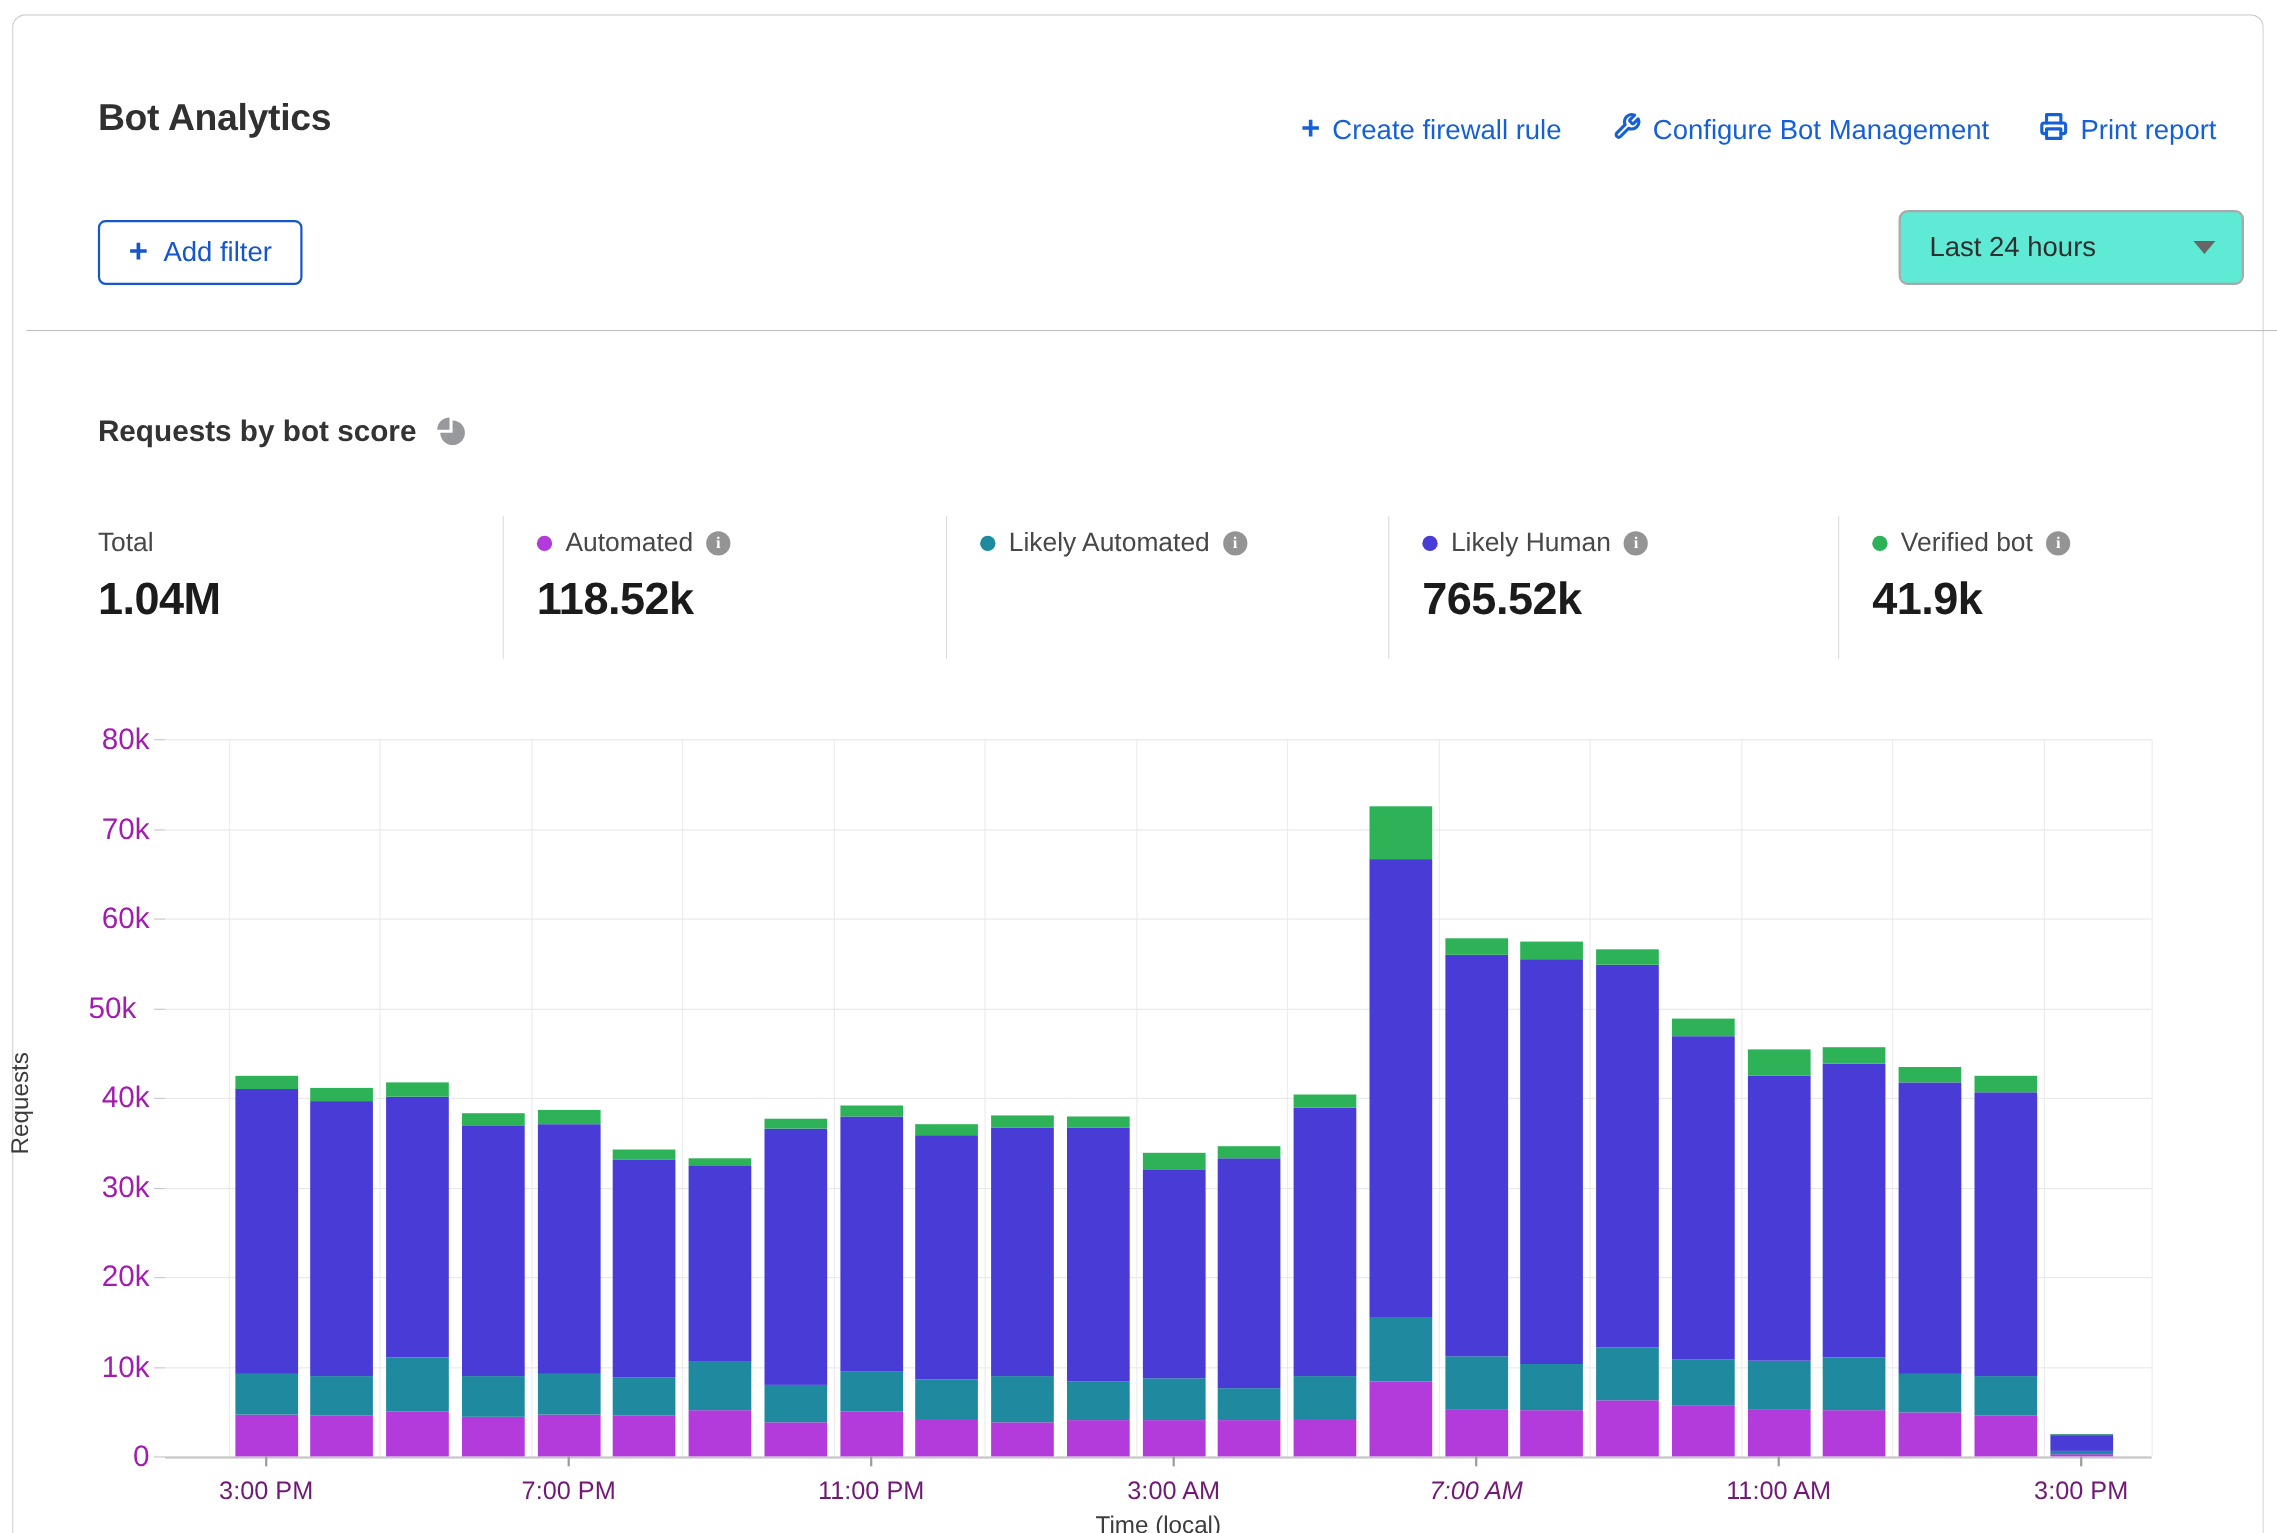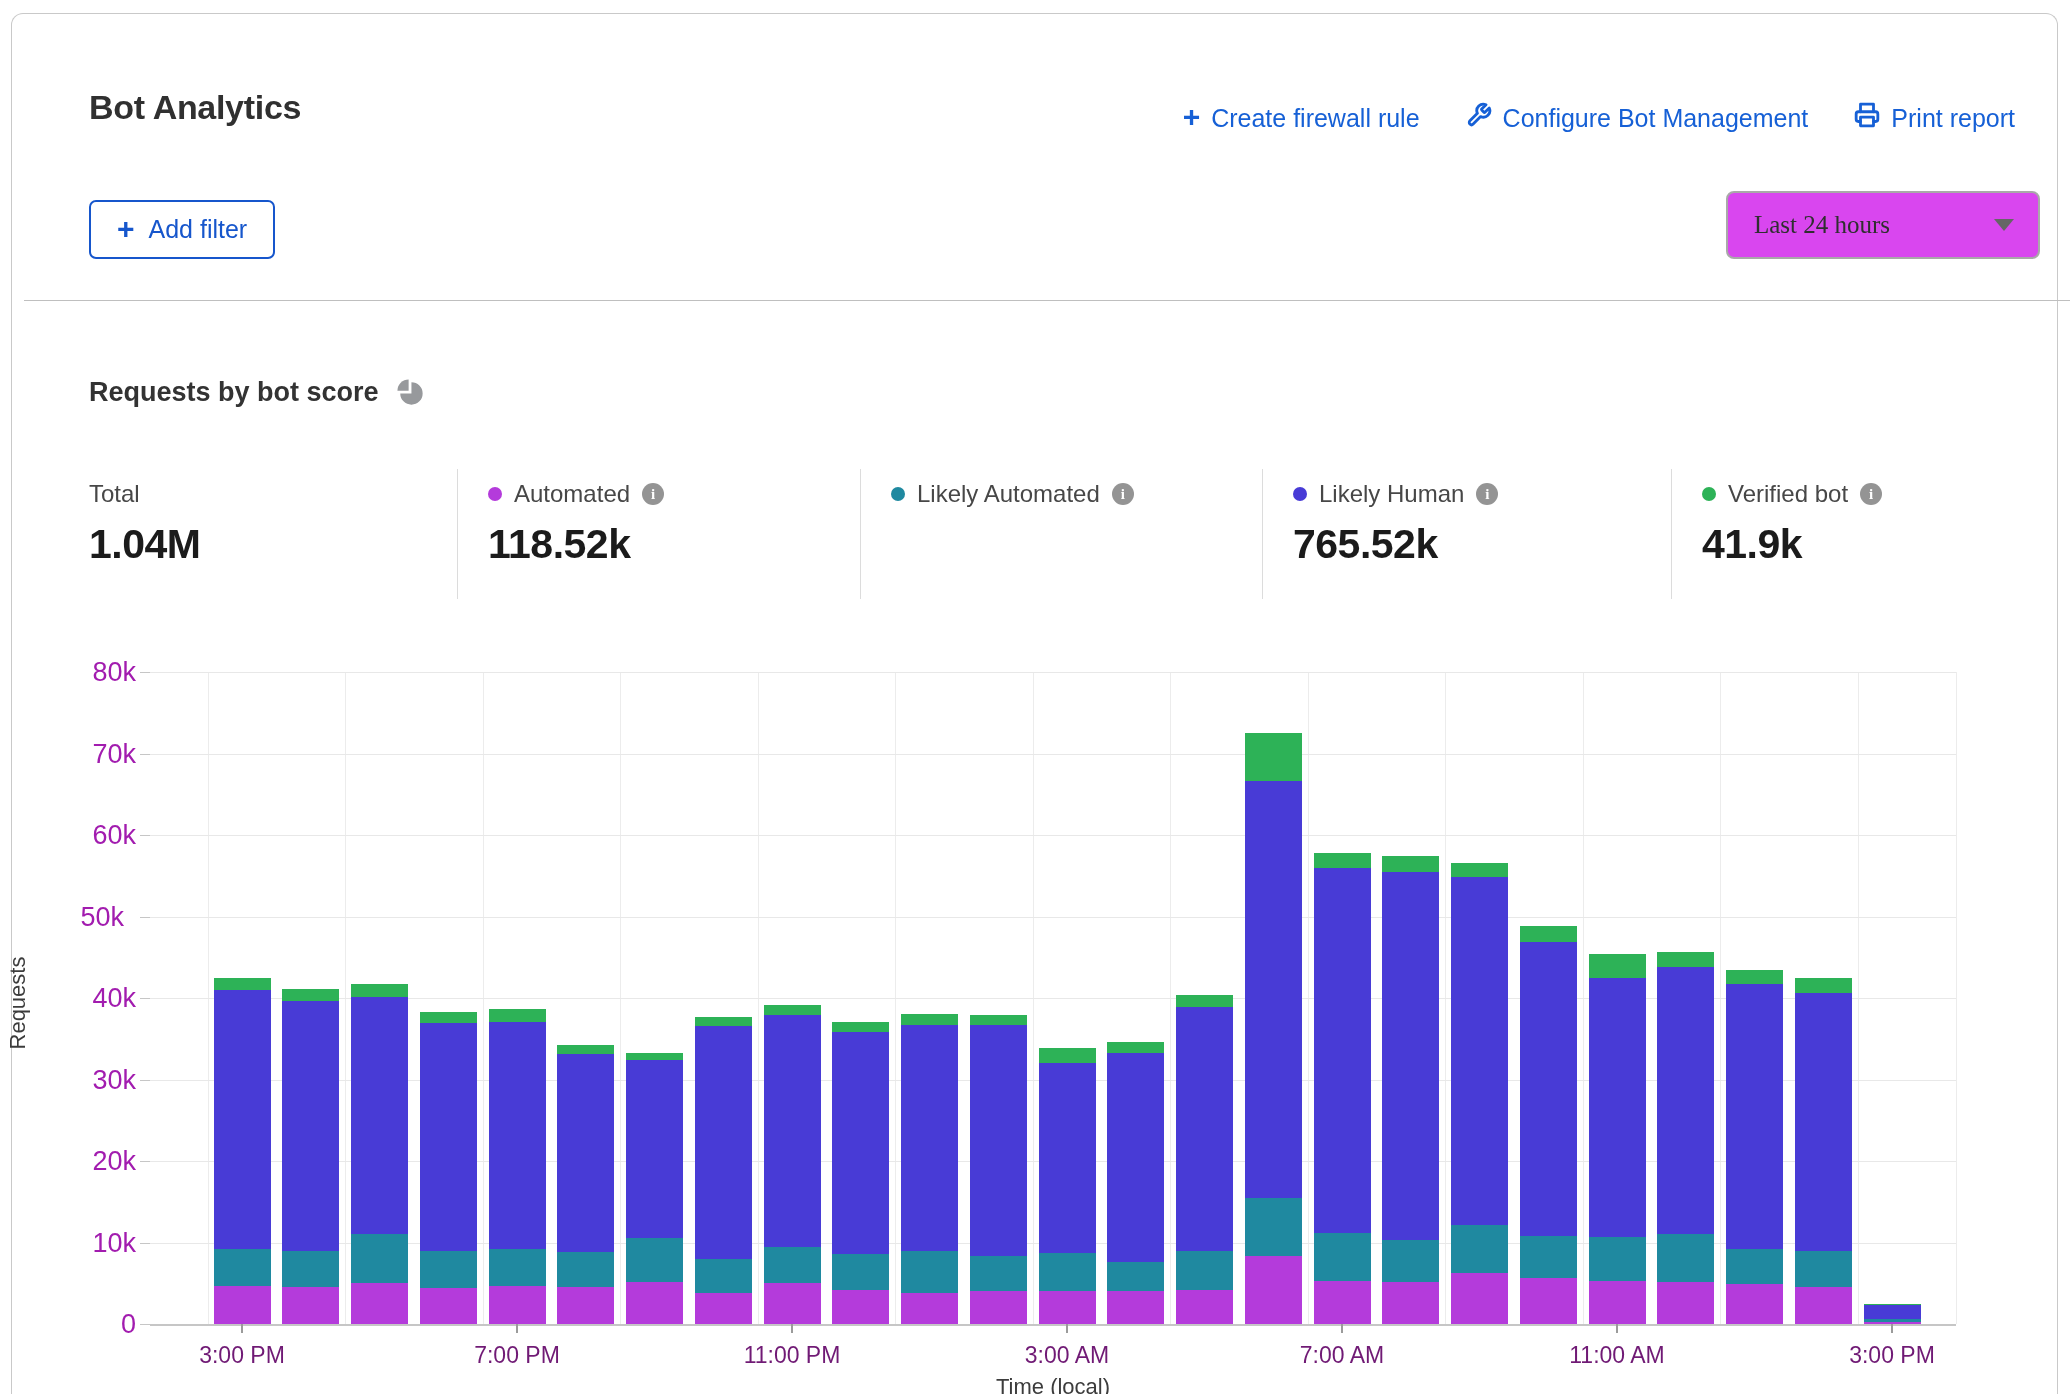--- a/index.html
+++ b/index.html
@@ -17,21 +17,21 @@
   .action-link .plus{font-size:30px;font-weight:700;line-height:24px;}
   .action-link svg{width:26px;height:26px;}
   .add-filter-btn{position:absolute;left:77px;top:186px;height:59px;display:flex;
                   align-items:center;gap:14px;padding:0 26px;background:#fff;
                   border:2px solid #1656cc;border-radius:7px;color:#1656cc;
                   font-size:25px;cursor:pointer;font-family:inherit;}
   .add-filter-btn .plus{font-size:30px;font-weight:700;margin-top:-2px;}
   .time-select{position:absolute;left:1714px;top:177px;width:314px;height:68px;
                box-sizing:border-box;border:2px solid #a9a9a9;border-radius:8px;
                display:flex;align-items:center;justify-content:space-between;
-               padding:0 24px 0 26px;font-size:25px;color:#2f2f2f;cursor:pointer;background:#d946ef;font-family:Liberation Serif, serif;}
+               padding:0 24px 0 26px;font-size:25px;color:#2f2f2f;cursor:pointer;background:#5eead4;}
   .caret{width:0;height:0;border-left:10px solid transparent;border-right:10px solid transparent;
          border-top:12px solid #666;}
   .h-divider{position:absolute;left:12px;top:286px;width:2046px;height:1px;background:#bfbfbf;}
   
   .section-title-row{position:absolute;left:77px;top:363px;display:flex;align-items:center;gap:18px;}
   .section-title{font-size:27px;font-weight:700;color:#333;}
   .pie-icon svg{width:28px;height:28px;display:block;}
   
   .stats{position:absolute;left:77px;top:455px;display:flex;}
   .stat-col{box-sizing:border-box;padding-top:10px;height:130px;}
@@ -291,18 +291,18 @@
     <div class="seg" style="left: 1864px; width: 57px; top: 673.625px; height: 0.815px; background: rgb(45, 178, 87);"></div>
     <div class="xtick" style="left: 242px; top: 694px;"></div>
     <div class="xlabel" style="left: 147px; top: 712px;">3:00 PM</div>
     <div class="xtick" style="left: 517px; top: 694px;"></div>
     <div class="xlabel" style="left: 422px; top: 712px;">7:00 PM</div>
     <div class="xtick" style="left: 792px; top: 694px;"></div>
     <div class="xlabel" style="left: 697px; top: 712px;">11:00 PM</div>
     <div class="xtick" style="left: 1067px; top: 694px;"></div>
     <div class="xlabel" style="left: 972px; top: 712px;">3:00 AM</div>
     <div class="xtick" style="left: 1342px; top: 694px;"></div>
-    <div class="xlabel" style="left: 1247px; top: 712px;">7:00 AM</div>
+    <div class="xlabel" style="left: 1247px; top: 712px; font-style: italic;">7:00 AM</div>
     <div class="xtick" style="left: 1617px; top: 694px;"></div>
     <div class="xlabel" style="left: 1522px; top: 712px;">11:00 AM</div>
     <div class="xtick" style="left: 1892px; top: 694px;"></div>
     <div class="xlabel" style="left: 1797px; top: 712px;">3:00 PM</div>
   </div>
 
 </body></html>

